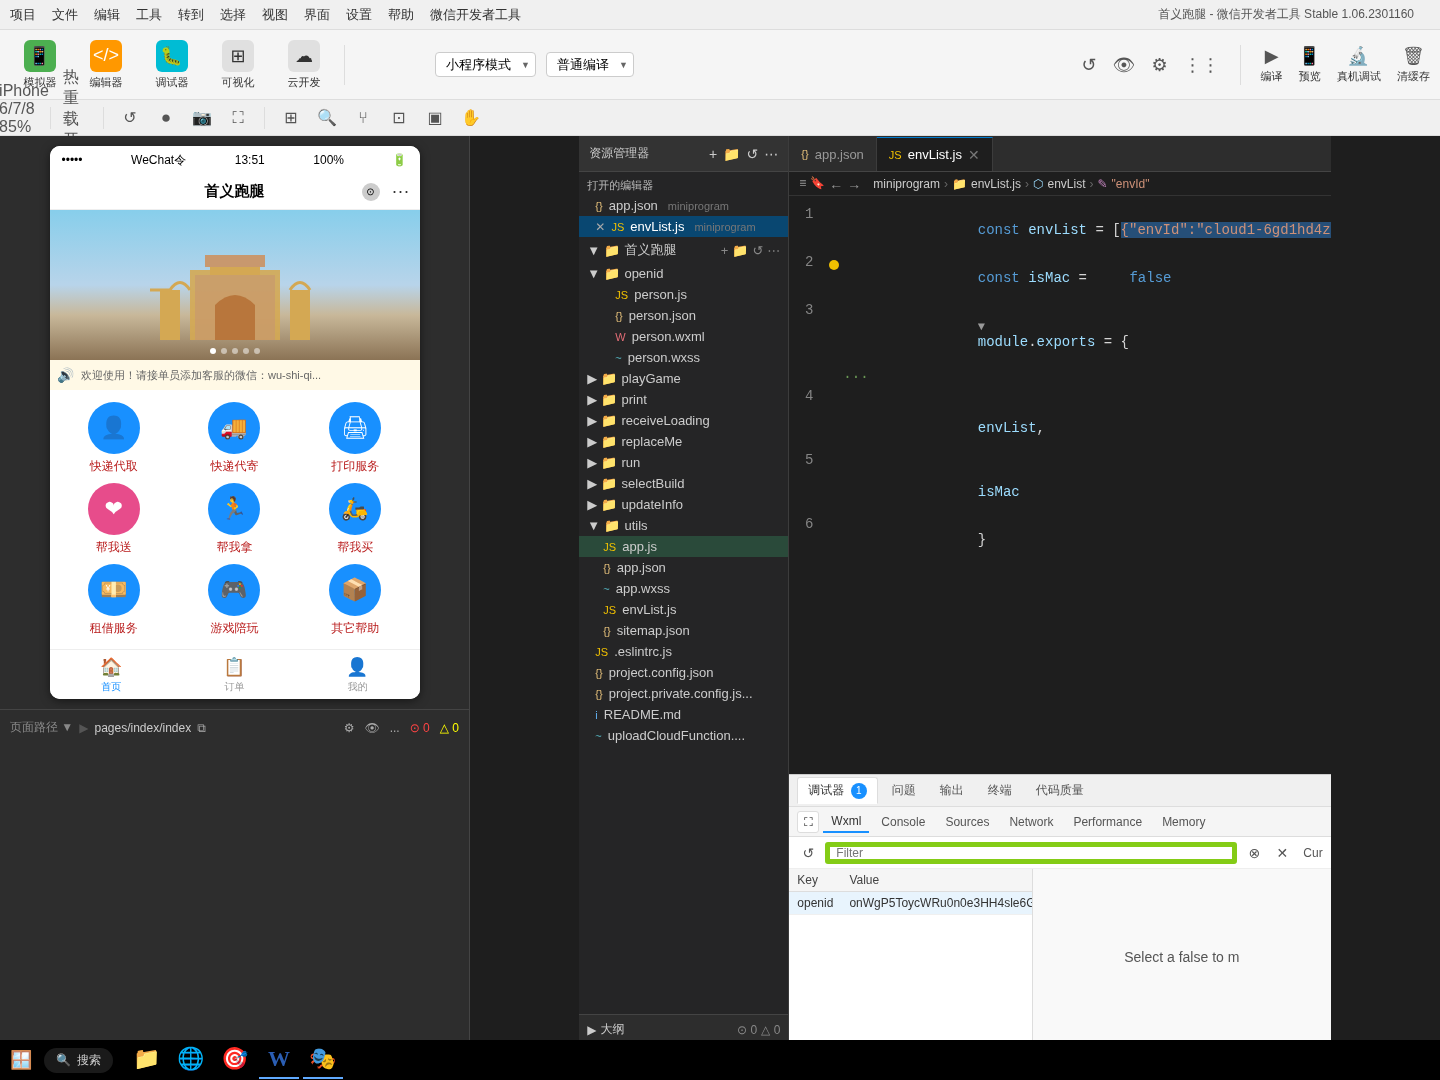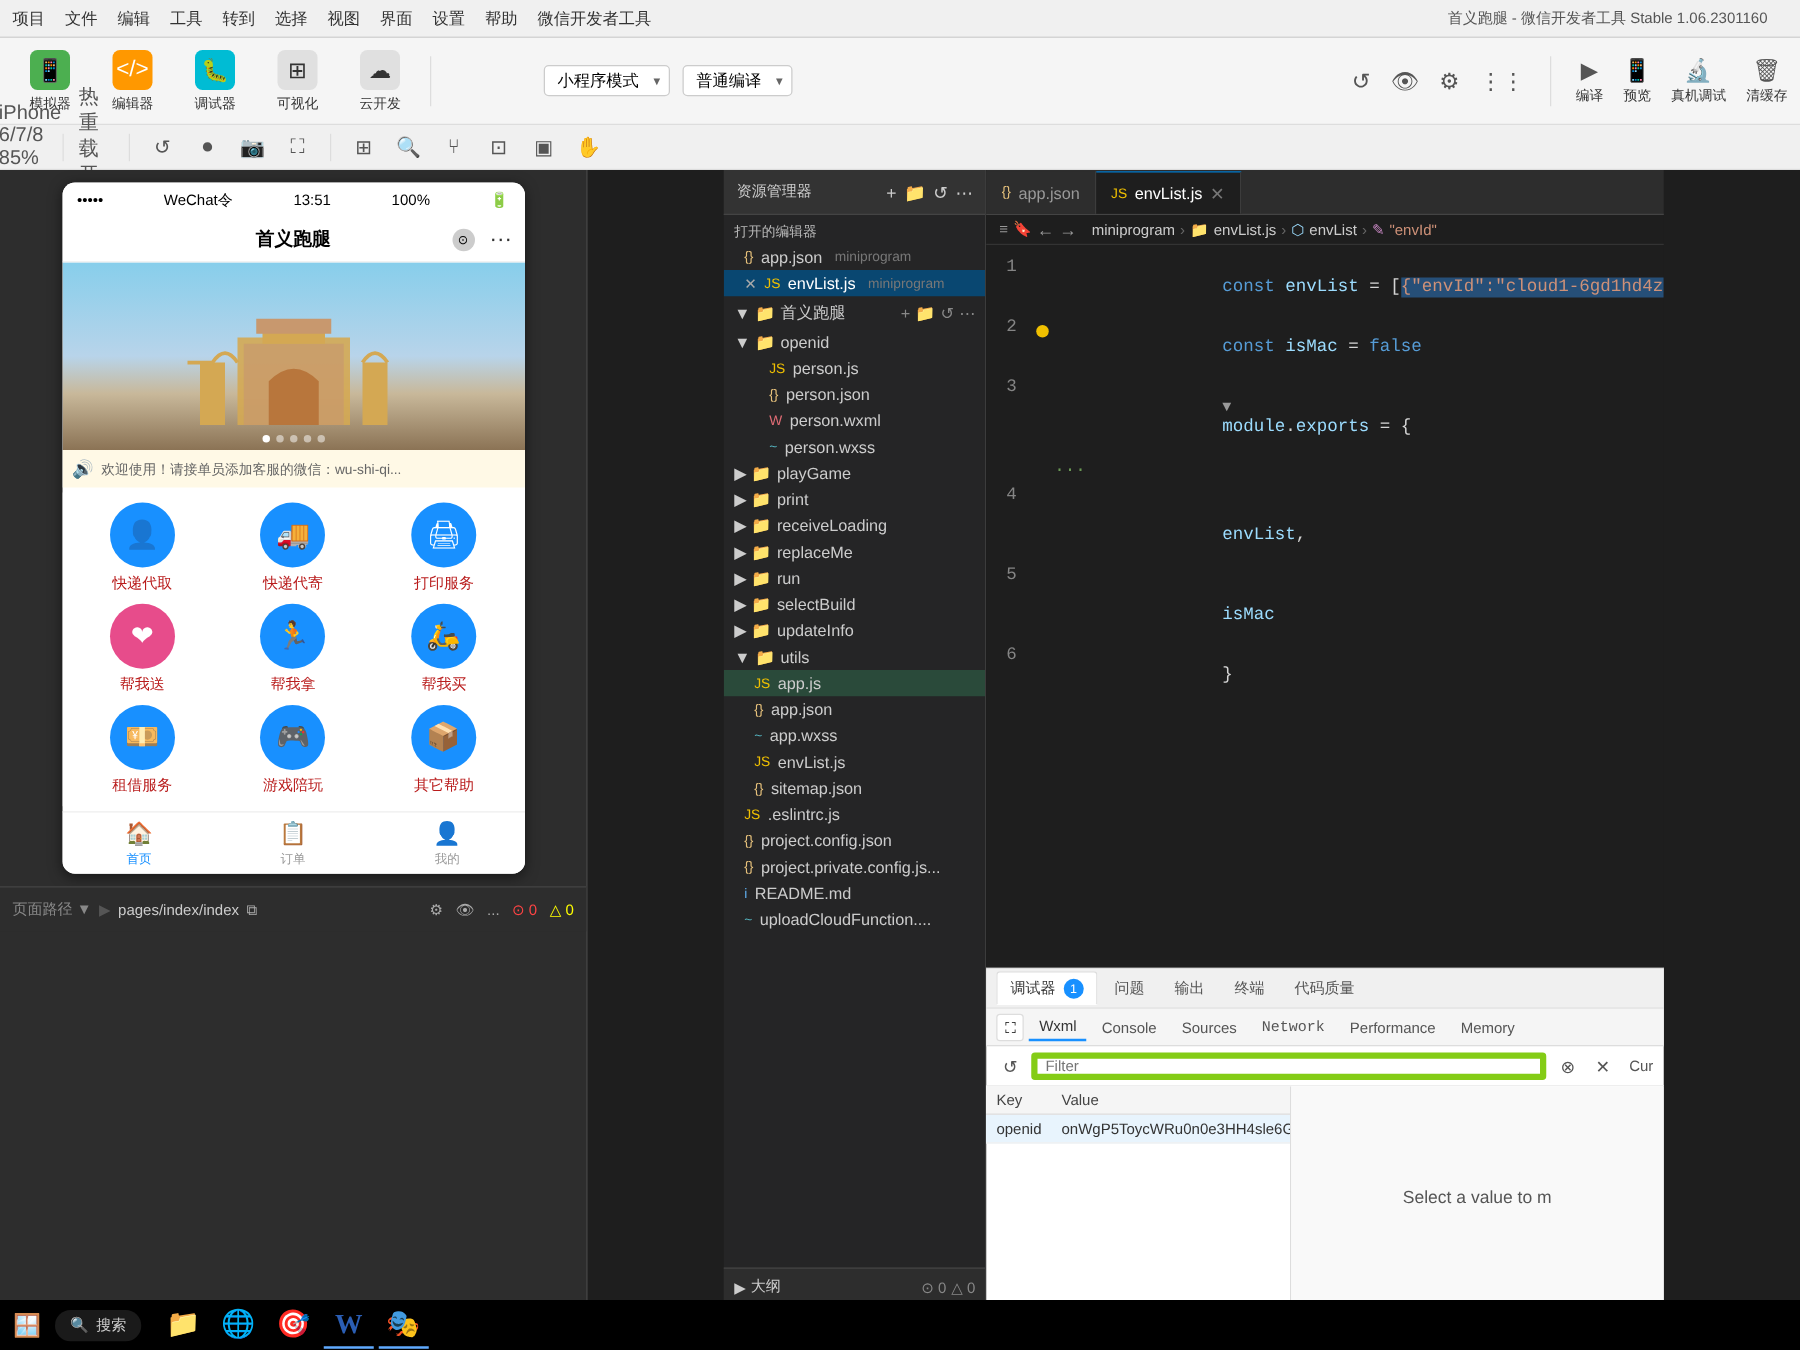--- a/index.html
+++ b/index.html
@@ -386,21 +386,21 @@
     .line-content { color: #d4d4d4; white-space: pre; }
 
     
     .kw { color: #569cd6; }
     .str { color: #ce9178; }
     .comment { color: #6a9955; }
     .var { color: #9cdcfe; }
     .prop { color: #9cdcfe; }
     .op { color: #d4d4d4; }
     .selected-text { background: #264f78; }
-    .bool { color: #569cd6; }
+    .bool { color: #569cd6; margin-left: 34px; }
 
     .line-dot {
       width: 10px;
       height: 10px;
       border-radius: 50%;
       background: #f0c000;
       flex-shrink: 0;
       margin-top: 6px;
       margin-right: 4px;
     }
@@ -1052,21 +1052,21 @@
             <div class="devtools-tab">
               <span>代码质量</span>
             </div>
           </div>
 
           <div style="height:30px;background:#f5f5f5;display:flex;align-items:center;padding:0 8px;border-bottom:1px solid #ddd;gap:4px;">
             <div style="width:22px;height:22px;display:flex;align-items:center;justify-content:center;cursor:pointer;border:1px solid #ddd;border-radius:3px;font-size:12px;background:white;">⛶</div>
             <div style="padding:3px 8px;cursor:pointer;font-size:12px;color:#333;border-bottom:2px solid #1890ff;">Wxml</div>
             <div style="padding:3px 8px;cursor:pointer;font-size:12px;color:#555;">Console</div>
             <div style="padding:3px 8px;cursor:pointer;font-size:12px;color:#555;">Sources</div>
-            <div style="padding:3px 8px;cursor:pointer;font-size:12px;color:#555;font-family:Liberation Mono, monospace;">Network</div>
+            <div style="padding:3px 8px;cursor:pointer;font-size:12px;color:#555;">Network</div>
             <div style="padding:3px 8px;cursor:pointer;font-size:12px;color:#555;">Performance</div>
             <div style="padding:3px 8px;cursor:pointer;font-size:12px;color:#555;">Memory</div>
           </div>
 
           <div class="devtools-toolbar">
             <div class="devtools-btn">↺</div>
             <input class="devtools-filter" placeholder="Filter" style="">
             <div class="devtools-btn">⊗</div>
             <div class="devtools-btn">✕</div>
             <div style="margin-left:4px;font-size:12px;color:#555;">Cur</div>
@@ -1083,21 +1083,21 @@
                 </thead>
                 <tbody>
                   <tr style="cursor:pointer;background:#e8f4fd;">
                     <td style="padding:4px 8px;border-bottom:1px solid #f0f0f0;color:#333;">openid</td>
                     <td style="padding:4px 8px;border-bottom:1px solid #f0f0f0;color:#333;">onWgP5ToycWRu0n0e3HH4sle6Gdc</td>
                   </tr>
                 </tbody>
               </table>
             </div>
             <div style="flex:1;background:#f9f9f9;display:flex;align-items:center;justify-content:center;">
-              <span style="font-size:14px;color:#555;">Select a value to m</span>
+              <span style="font-size:14px;color:#555;">Select a false to m</span>
             </div>
           </div>
         </div>
 
       </div>
     </div>
   </div>
 </div>
 
 <div class="taskbar">

